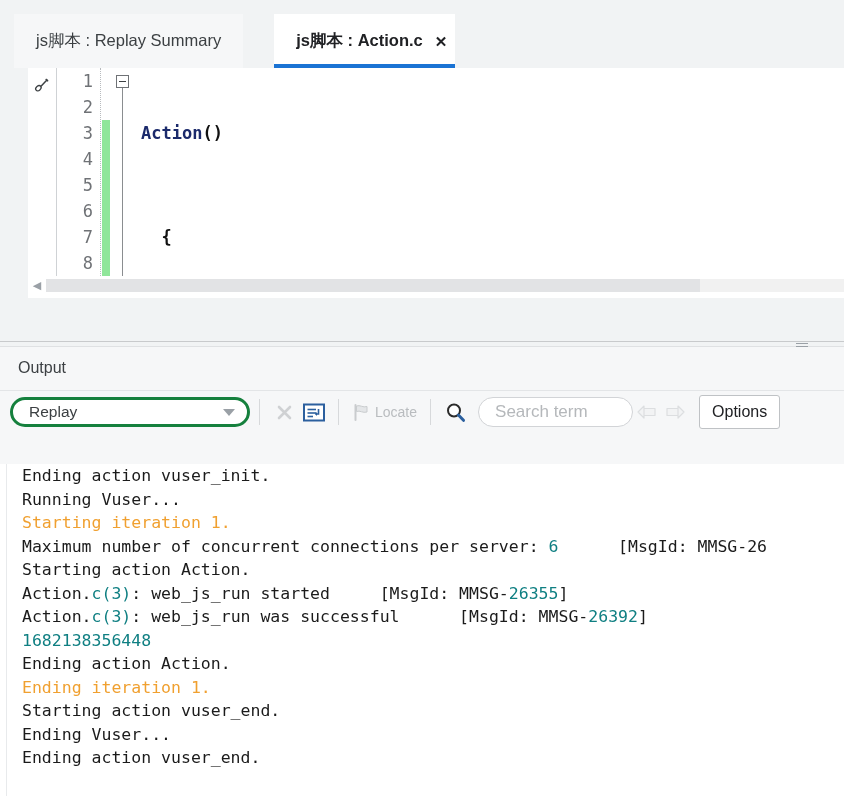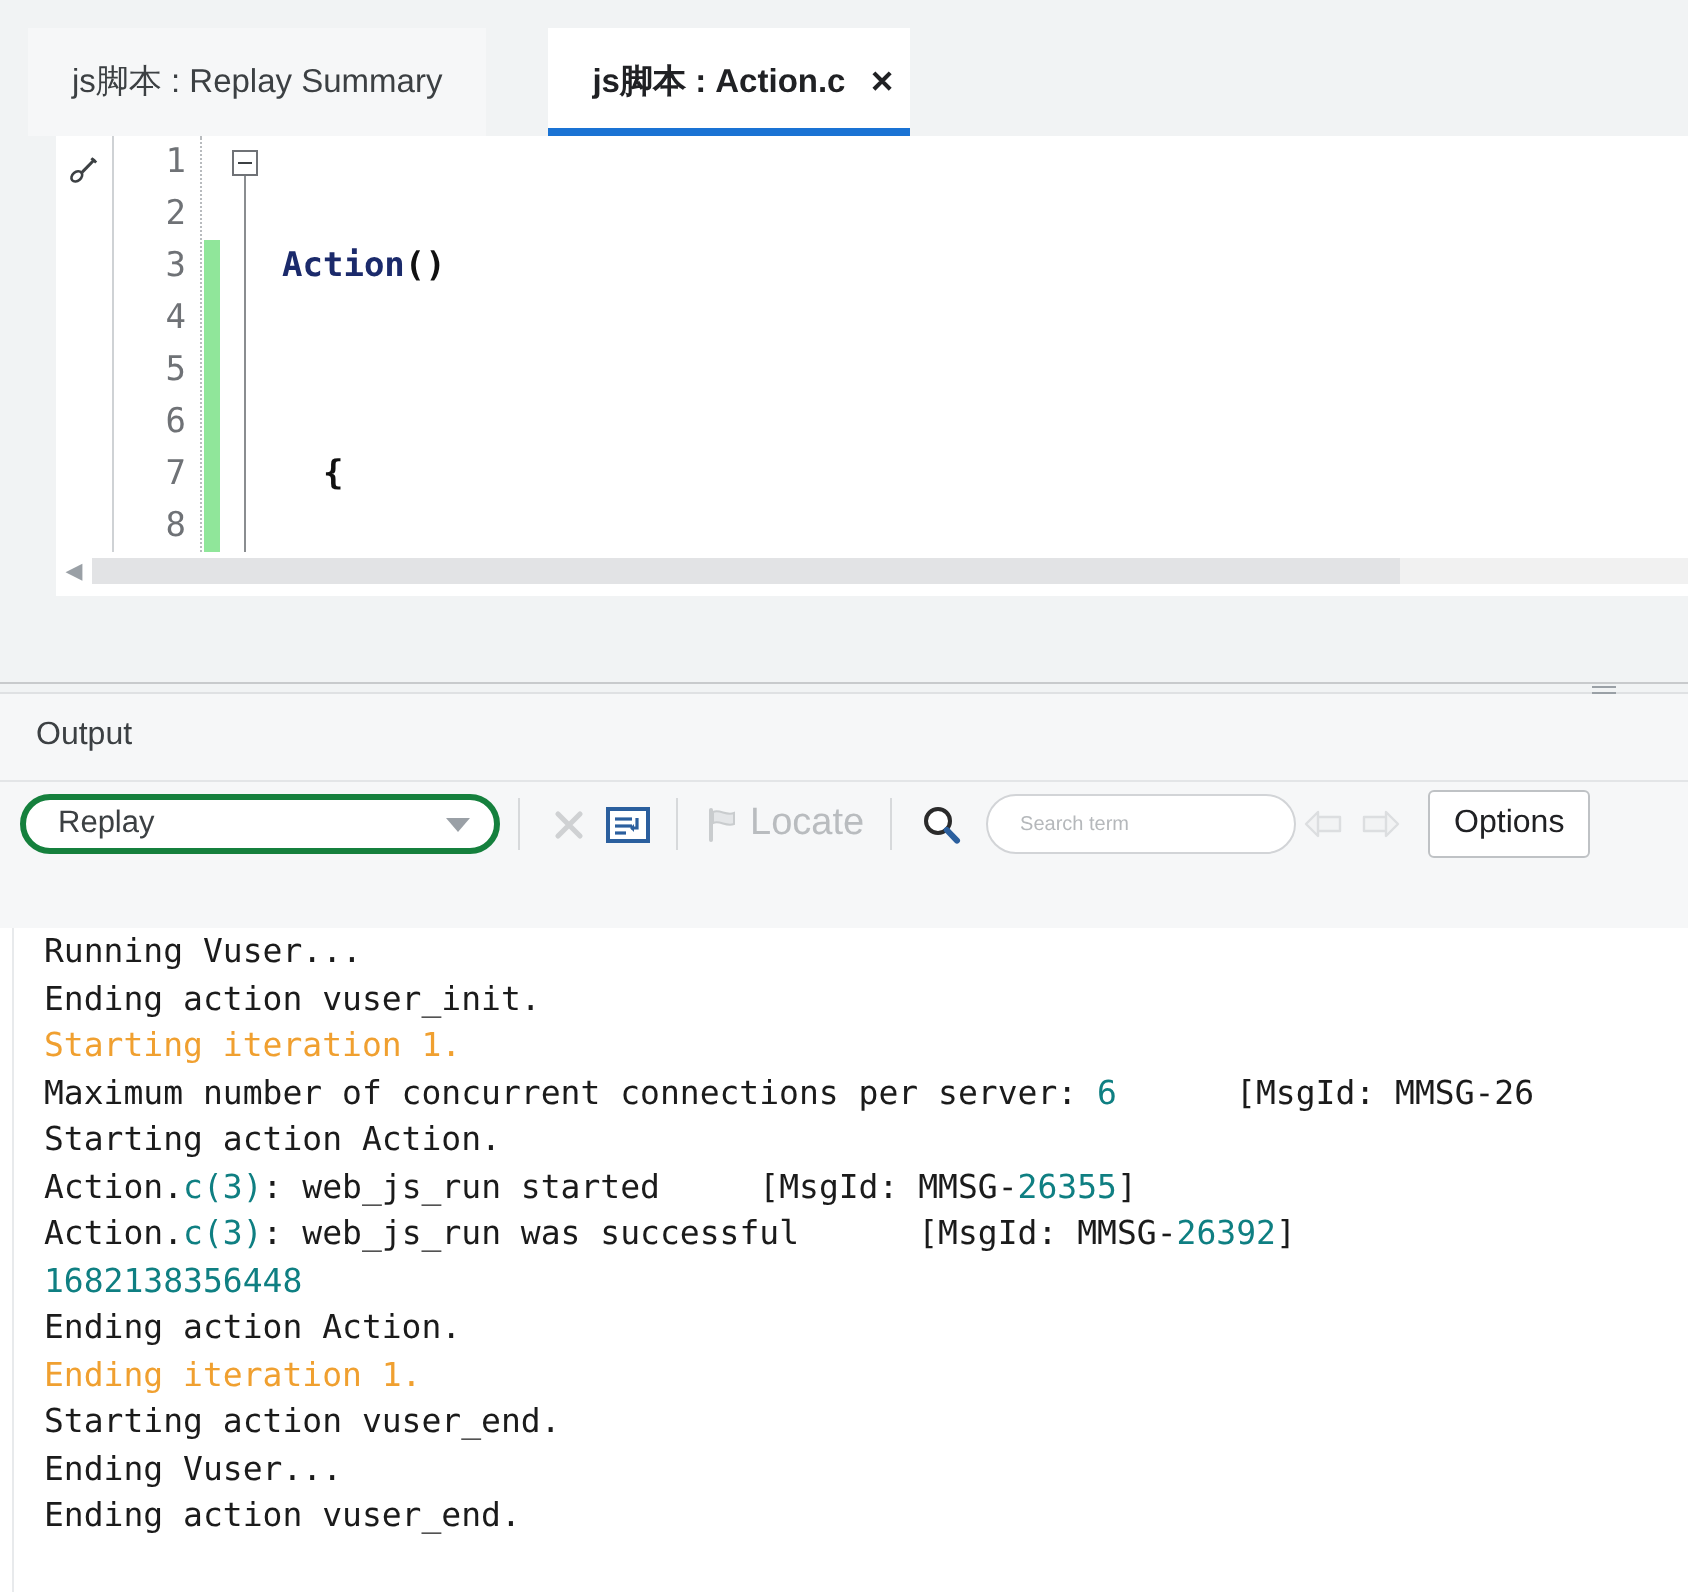--- a/index.html
+++ b/index.html
@@ -311,42 +311,42 @@
   }
   .tb-btn.disabled { cursor: default; opacity: 1; }
 
   .locate-btn {
     display: flex;
     align-items: center;
     gap: 5px;
     flex: 0 0 auto;
     padding: 0 4px;
     color: #b9bcbf;
-    font-size: 19px;
+    font-size: 14px;
     cursor: default;
   }
 
   .search-box {
     margin-left: 8px;
     width: 155px;
     height: 30px;
     border: 1px solid #d2d4d7;
     border-radius: 15px;
     background: #ffffff;
     display: flex;
     align-items: center;
     padding: 0 14px;
     box-sizing: border-box;
     flex: 0 0 auto;
   }
   .search-box input {
     border: 0;
     outline: 0;
     width: 100%;
-    font-size: 10px;
+    font-size: 17px;
     font-family: "Liberation Sans", sans-serif;
     color: #3c4043;
     background: transparent;
   }
   .search-box input::placeholder { color: #b5b8bb; }
 
   .nav-arrow {
     width: 28px; height: 30px;
     flex: 0 0 28px;
     display: flex;
@@ -576,22 +576,22 @@
 
       <div class="options-btn">
         <span>Options</span>
       </div>
     </div>
 
 
     <div class="log">
       <div class="log-leftbar"></div>
 
+      <div class="log-line">Ending action vuser_init.</div>
       <div class="log-line">Running Vuser...</div>
-      <div class="log-line">Ending action vuser_init.</div>
       <div class="log-line c-orange">Starting iteration 1.</div>
       <div class="log-line"><span>Maximum number of concurrent connections per server: </span><span class="c-teal">6</span><span>      [MsgId: MMSG-26</span></div>
       <div class="log-line">Starting action Action.</div>
       <div class="log-line"><span>Action.</span><span class="c-teal">c(3)</span><span>: web_js_run started     [MsgId: MMSG-</span><span class="c-teal">26355</span><span>]</span></div>
       <div class="log-line"><span>Action.</span><span class="c-teal">c(3)</span><span>: web_js_run was successful      [MsgId: MMSG-</span><span class="c-teal">26392</span><span>]</span></div>
       <div class="log-line c-teal">1682138356448</div>
       <div class="log-line">Ending action Action.</div>
       <div class="log-line c-orange">Ending iteration 1.</div>
       <div class="log-line">Starting action vuser_end.</div>
       <div class="log-line">Ending Vuser...</div>

